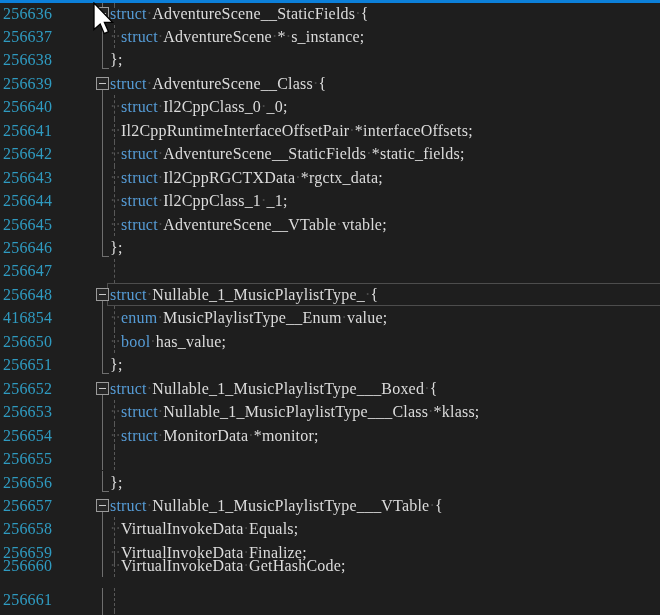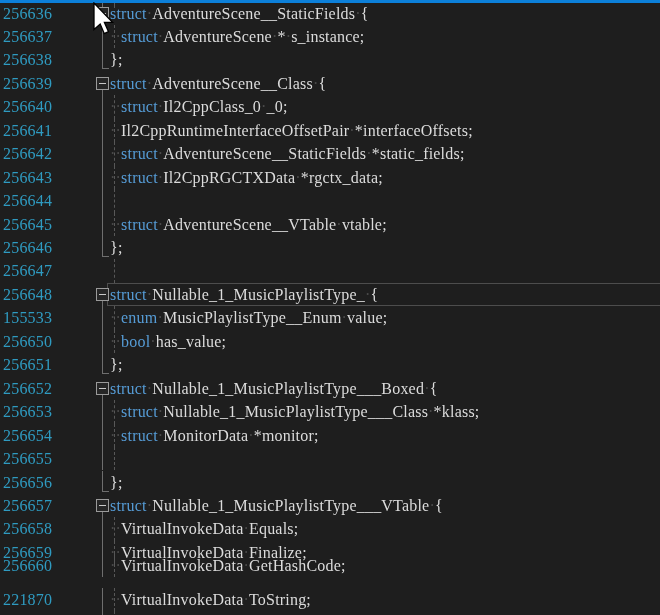--- a/index.html
+++ b/index.html
@@ -74,36 +74,36 @@
   <div class="decor-sliver-dash"></div>
   <div id="lines">
       <div class="row" style="top: 1.5px;"><div class="fline" style="top: 17px; height: 6.45px;"></div><div class="fbox"></div><span class="num">256636</span><span class="code"><span class="kw">struct</span><span class="ws">·</span><span>AdventureScene__StaticFields</span><span class="ws">·</span><span>{</span></span></div>
       <div class="row" style="top: 24.95px;"><div class="guide"></div><div class="fline" style="top: 0px; height: 100%;"></div><span class="num">256637</span><span class="code"><span class="ws">··</span><span class="kw">struct</span><span class="ws">·</span><span>AdventureScene</span><span class="ws">·</span><span>*</span><span class="ws">·</span><span>s_instance;</span></span></div>
       <div class="row" style="top: 48.4px;"><div class="fline" style="top: 0px; height: 20px;"></div><div class="ffoot"></div><span class="num">256638</span><span class="code"><span>};</span></span></div>
       <div class="row" style="top: 71.85px;"><div class="fline" style="top: 17px; height: 6.45px;"></div><div class="fbox"></div><span class="num">256639</span><span class="code"><span class="kw">struct</span><span class="ws">·</span><span>AdventureScene__Class</span><span class="ws">·</span><span>{</span></span></div>
       <div class="row" style="top: 95.3px;"><div class="guide"></div><div class="fline" style="top: 0px; height: 100%;"></div><span class="num">256640</span><span class="code"><span class="ws">··</span><span class="kw">struct</span><span class="ws">·</span><span>Il2CppClass_0</span><span class="ws">·</span><span>_0;</span></span></div>
       <div class="row" style="top: 118.75px;"><div class="guide"></div><div class="fline" style="top: 0px; height: 100%;"></div><span class="num">256641</span><span class="code"><span class="ws">··</span><span>Il2CppRuntimeInterfaceOffsetPair</span><span class="ws">·</span><span>*interfaceOffsets;</span></span></div>
       <div class="row" style="top: 142.2px;"><div class="guide"></div><div class="fline" style="top: 0px; height: 100%;"></div><span class="num">256642</span><span class="code"><span class="ws">··</span><span class="kw">struct</span><span class="ws">·</span><span>AdventureScene__StaticFields</span><span class="ws">·</span><span>*static_fields;</span></span></div>
       <div class="row" style="top: 165.65px; text-align: center;"><div class="guide"></div><div class="fline" style="top: 0px; height: 100%;"></div><span class="num">256643</span><span class="code"><span class="ws">··</span><span class="kw">struct</span><span class="ws">·</span><span>Il2CppRGCTXData</span><span class="ws">·</span><span>*rgctx_data;</span></span></div>
-      <div class="row" style="top: 189.1px;"><div class="guide"></div><div class="fline" style="top: 0px; height: 100%;"></div><span class="num">256644</span></div>
+      <div class="row" style="top: 189.1px;"><div class="guide"></div><div class="fline" style="top: 0px; height: 100%;"></div><span class="num">256644</span><span class="code"><span class="ws">··</span><span class="kw">struct</span><span class="ws">·</span><span>Il2CppClass_1</span><span class="ws">·</span><span>_1;</span></span></div>
       <div class="row" style="top: 212.55px;"><div class="guide"></div><div class="fline" style="top: 0px; height: 100%;"></div><span class="num">256645</span><span class="code"><span class="ws">··</span><span class="kw">struct</span><span class="ws">·</span><span>AdventureScene__VTable</span><span class="ws">·</span><span>vtable;</span></span></div>
       <div class="row" style="top: 236px;"><div class="fline" style="top: 0px; height: 20px;"></div><div class="ffoot"></div><span class="num">256646</span><span class="code"><span>};</span></span></div>
       <div class="row" style="top: 259.45px;"><div class="guide"></div><span class="num">256647</span></div>
       <div class="row" style="top: 282.9px; border-radius: 10px;"><div class="curline"></div><div class="fline" style="top: 17px; height: 6.45px;"></div><div class="fbox"></div><span class="num">256648</span><span class="code"><span class="kw">struct</span><span class="ws">·</span><span>Nullable_1_MusicPlaylistType_</span><span class="ws">·</span><span>{</span></span></div>
-      <div class="row" style="top: 306.35px;"><div class="guide"></div><div class="fline" style="top: 0px; height: 100%;"></div><span class="num">155533</span><span class="code"><span class="ws">··</span><span class="kw">enum</span><span class="ws">·</span><span>MusicPlaylistType__Enum</span><span class="ws">·</span><span>value;</span></span></div>
+      <div class="row" style="top: 306.35px;"><div class="guide"></div><div class="fline" style="top: 0px; height: 100%;"></div><span class="num">416854</span><span class="code"><span class="ws">··</span><span class="kw">enum</span><span class="ws">·</span><span>MusicPlaylistType__Enum</span><span class="ws">·</span><span>value;</span></span></div>
       <div class="row" style="top: 329.8px;"><div class="guide"></div><div class="fline" style="top: 0px; height: 100%;"></div><span class="num">256650</span><span class="code"><span class="ws">··</span><span class="kw">bool</span><span class="ws">·</span><span>has_value;</span></span></div>
       <div class="row" style="top: 353.25px;"><div class="fline" style="top: 0px; height: 20px;"></div><div class="ffoot"></div><span class="num">256651</span><span class="code"><span>};</span></span></div>
       <div class="row" style="top: 376.7px;"><div class="fline" style="top: 17px; height: 6.45px;"></div><div class="fbox"></div><span class="num">256652</span><span class="code"><span class="kw">struct</span><span class="ws">·</span><span>Nullable_1_MusicPlaylistType___Boxed</span><span class="ws">·</span><span>{</span></span></div>
       <div class="row" style="top: 400.15px;"><div class="guide"></div><div class="fline" style="top: 0px; height: 100%;"></div><span class="num">256653</span><span class="code"><span class="ws">··</span><span class="kw">struct</span><span class="ws">·</span><span>Nullable_1_MusicPlaylistType___Class</span><span class="ws">·</span><span>*klass;</span></span></div>
       <div class="row" style="top: 423.6px;"><div class="guide"></div><div class="fline" style="top: 0px; height: 100%;"></div><span class="num">256654</span><span class="code"><span class="ws">··</span><span class="kw">struct</span><span class="ws">·</span><span>MonitorData</span><span class="ws">·</span><span>*monitor;</span></span></div>
       <div class="row" style="top: 447.05px;"><div class="guide"></div><div class="fline" style="top: 0px; height: 100%;"></div><span class="num">256655</span></div>
       <div class="row" style="top: 470.5px;"><div class="fline" style="top: 0px; height: 20px;"></div><div class="ffoot"></div><span class="num">256656</span><span class="code"><span>};</span></span></div>
       <div class="row" style="top: 493.95px;"><div class="fline" style="top: 17px; height: 6.45px;"></div><div class="fbox"></div><span class="num">256657</span><span class="code"><span class="kw">struct</span><span class="ws">·</span><span>Nullable_1_MusicPlaylistType___VTable</span><span class="ws">·</span><span>{</span></span></div>
       <div class="row" style="top: 517.4px;"><div class="guide"></div><div class="fline" style="top: 0px; height: 100%;"></div><span class="num">256658</span><span class="code"><span class="ws">··</span><span>VirtualInvokeData</span><span class="ws">·</span><span>Equals;</span></span></div>
       <div class="row" style="top: 540.85px;"><div class="guide"></div><div class="fline" style="top: 0px; height: 100%;"></div><span class="num">256659</span><span class="code"><span class="ws">··</span><span>VirtualInvokeData</span><span class="ws">·</span><span>Finalize;</span></span></div>
       <div class="row" style="top: 554px;"><div class="guide"></div><div class="fline" style="top: 0px; height: 100%;"></div><span class="num">256660</span><span class="code"><span class="ws">··</span><span>VirtualInvokeData</span><span class="ws">·</span><span>GetHashCode;</span></span></div>
-      <div class="row" style="top: 587.75px;"><div class="guide"></div><div class="fline" style="top: 0px; height: 100%;"></div><span class="num">221870</span><span class="code"><span class="ws">··</span><span>VirtualInvokeData</span><span class="ws">·</span><span>ToString;</span></span></div>
+      <div class="row" style="top: 587.75px;"><div class="guide"></div><div class="fline" style="top: 0px; height: 100%;"></div><span class="num">256661</span></div>
       <div class="row" style="top: 611.2px;"><div class="guide"></div><div class="fline" style="top: 0px; height: 100%;"></div><span class="num">256662</span><span class="code"><span>};</span></span></div>
     </div>
   <svg id="mouse-cursor" width="24" height="34" viewBox="0 0 24 34" style="left: 92px; top: 2px;">
     <polygon points="2,1 2,27.5 8.2,22 12.2,31.6 16.5,29.7 12.4,20.3 20.5,20.3" fill="#ffffff" stroke="#000000" stroke-width="1.3"></polygon>
   </svg>
 </div>
 
 </body></html>

